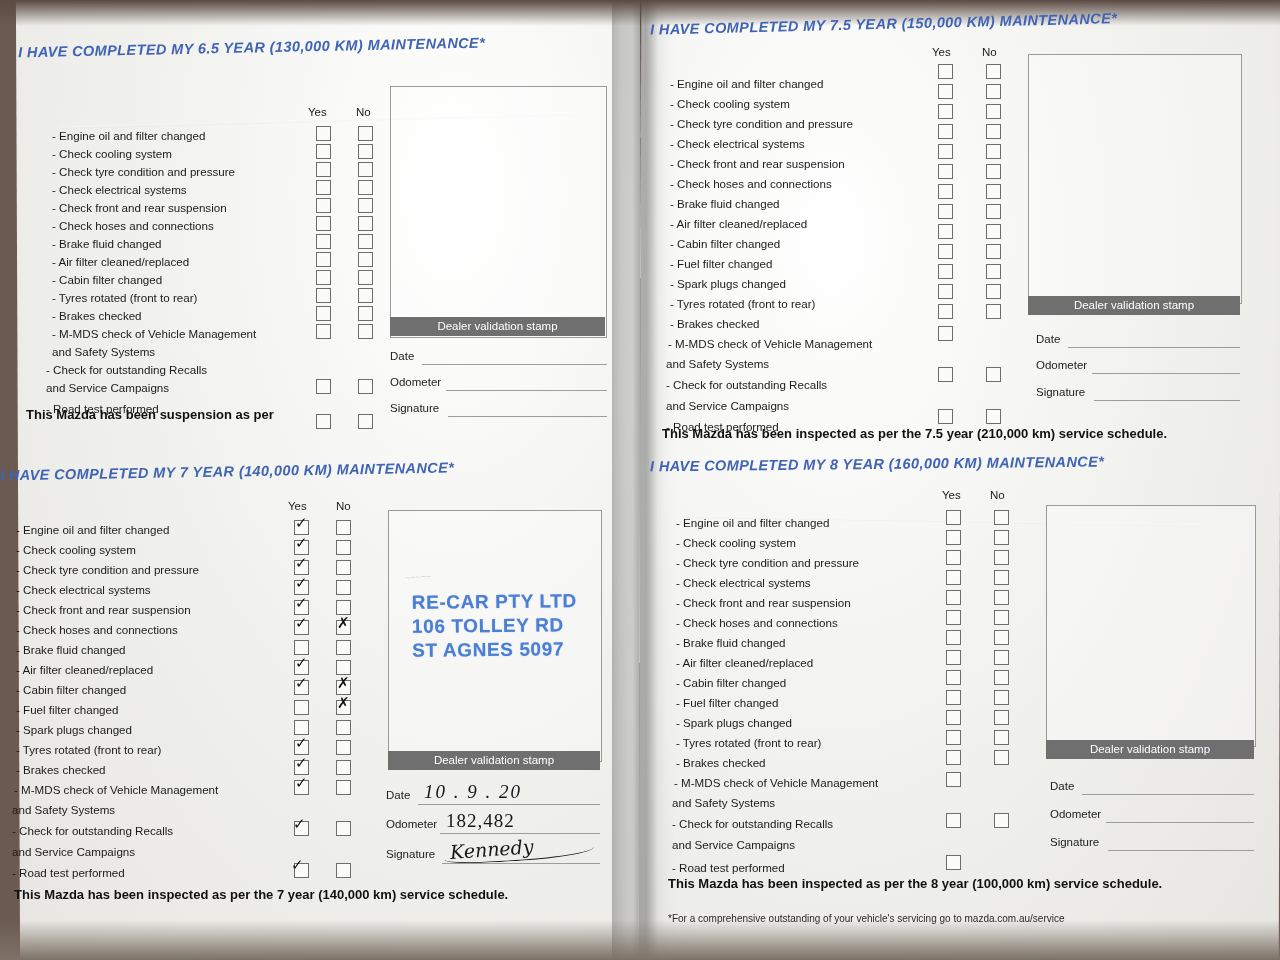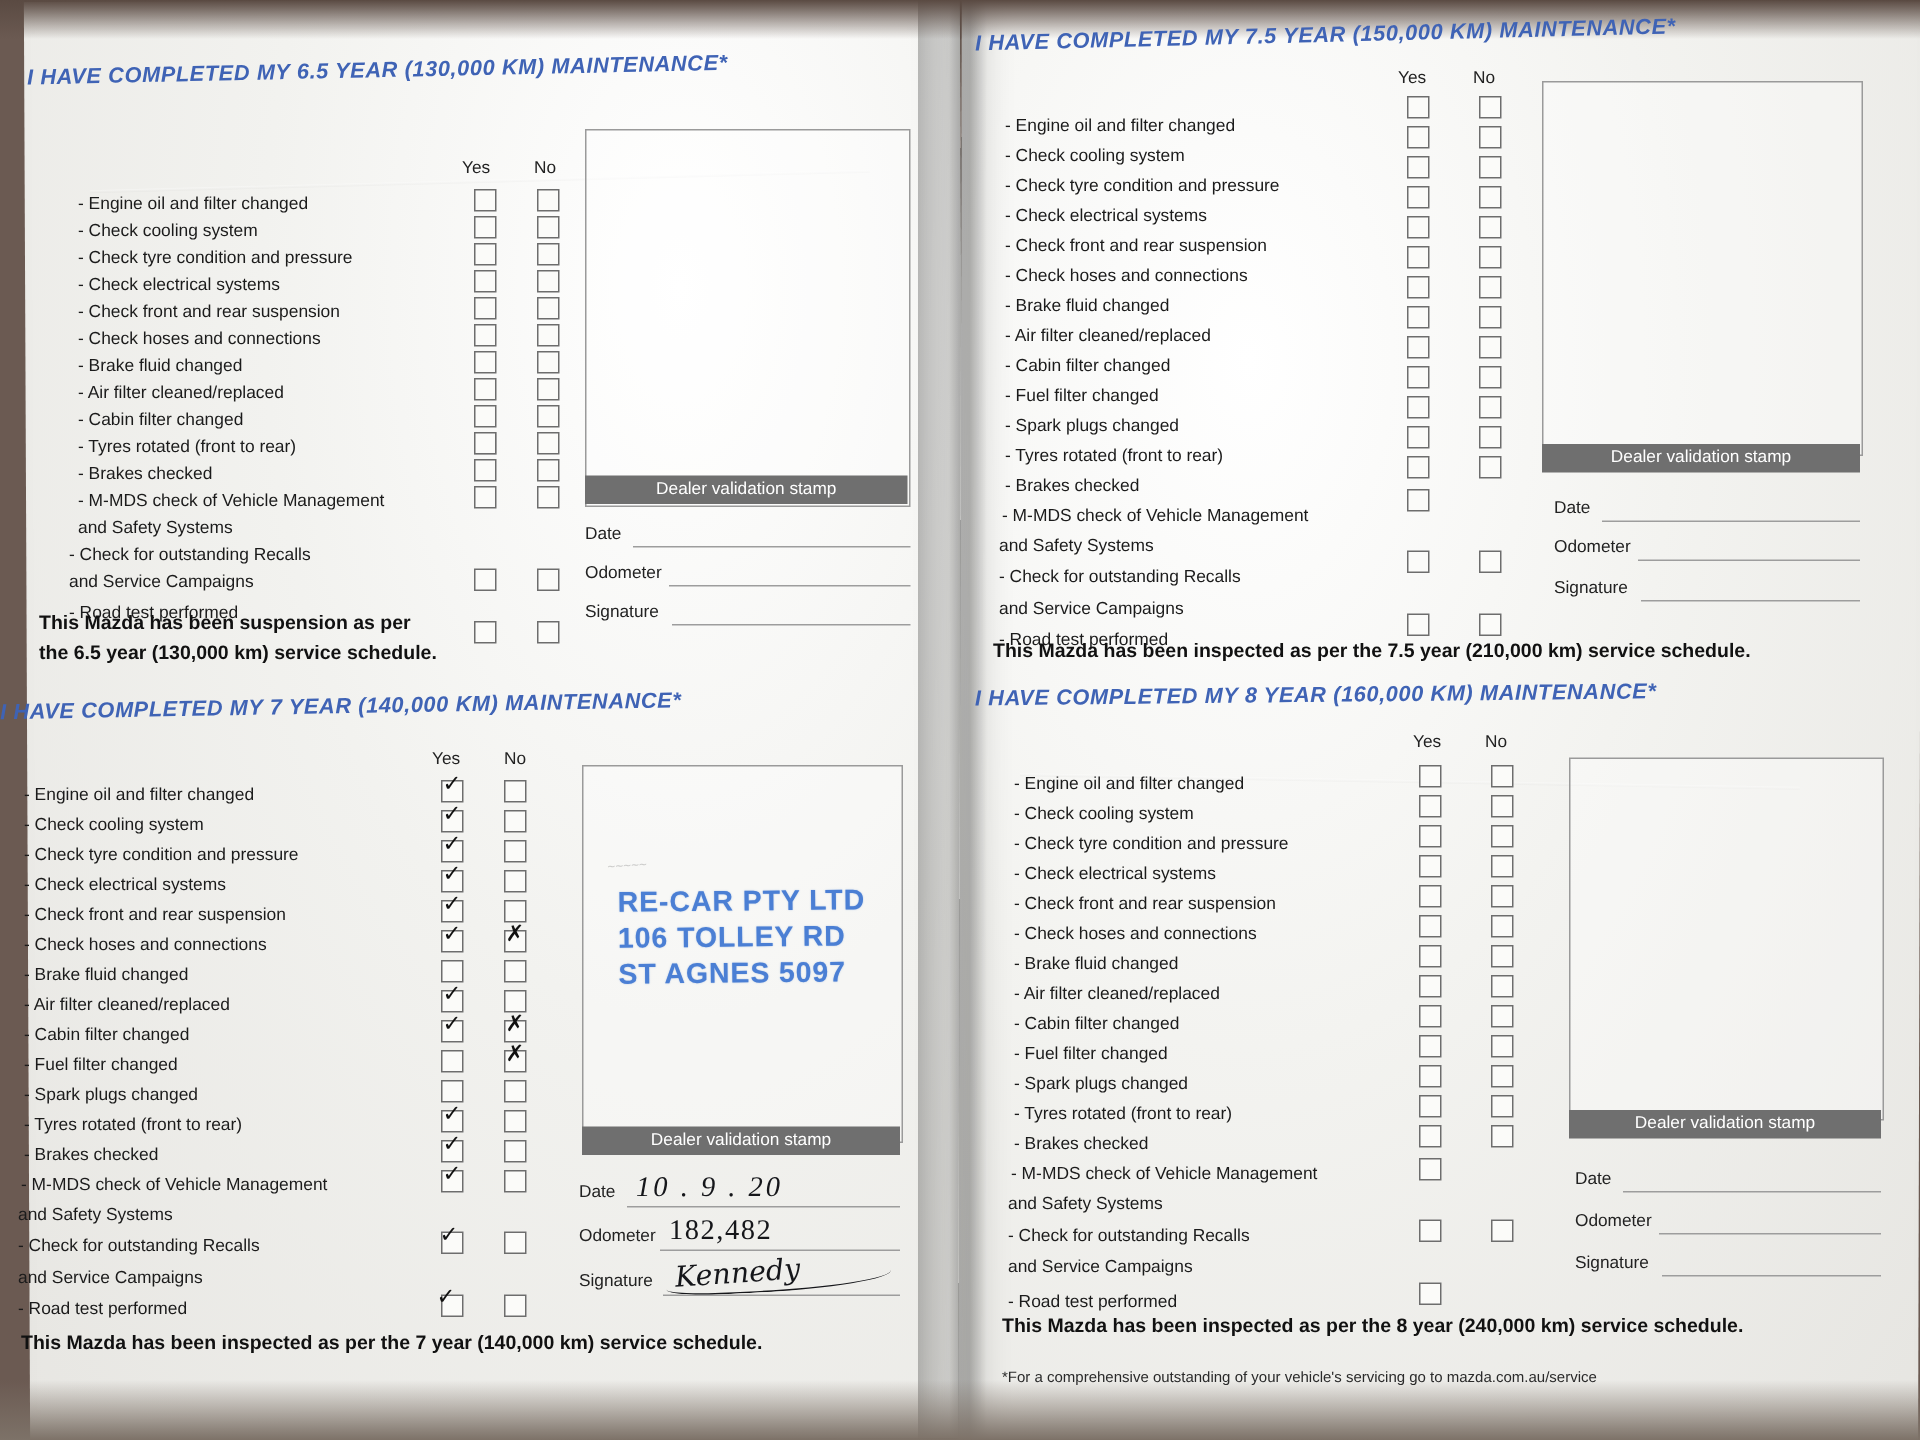--- a/index.html
+++ b/index.html
@@ -198,21 +198,20 @@
     <div class="fieldrow" style="left:372px;top:312px;">Date</div>
     <div class="fieldline" style="left:404px;top:325px;width:185px;"></div>
 
     <div class="fieldrow" style="left:372px;top:338px;">Odometer</div>
     <div class="fieldline" style="left:428px;top:351px;width:161px;"></div>
 
     <div class="fieldrow" style="left:372px;top:364px;">Signature</div>
     <div class="fieldline" style="left:430px;top:377px;width:159px;"></div>
 
     <div class="concl" style="left:8px;top:368px;">This Mazda has been suspension as per</div>
-    <div class="concl" style="left:8px;top:388px;">the 6.5 year (130,000 km) service schedule.</div>
   </div>
 
   <div class="section" style="left:0px;top:462px;width:624px;height:460px;">
 
     <div class="sec-title" style="left:14px;top:8px;transform:rotate(-1deg);">I HAVE COMPLETED MY 7 YEAR (140,000 KM) MAINTENANCE*</div>
 
     <div class="cols" style="left:288px;top:38px;">Yes</div>
     <div class="cols" style="left:336px;top:38px;">No</div>
 
     <div class="items" style="left:12px;top:62px;">
@@ -467,18 +466,18 @@
 
     <div class="fieldrow" style="left:400px;top:325px;">Date</div>
     <div class="fieldline" style="left:432px;top:338px;width:172px;"></div>
 
     <div class="fieldrow" style="left:400px;top:353px;">Odometer</div>
     <div class="fieldline" style="left:456px;top:366px;width:148px;"></div>
 
     <div class="fieldrow" style="left:400px;top:381px;">Signature</div>
     <div class="fieldline" style="left:458px;top:394px;width:146px;"></div>
 
-    <div class="concl" style="left:18px;top:420px;">This Mazda has been inspected as per the 8 year (240,000 km) service schedule.</div>
+    <div class="concl" style="left:18px;top:420px;">This Mazda has been inspected as per the 8 year (100,000 km) service schedule.</div>
 
     <div class="footnote" style="left:18px;top:458px;">*For a comprehensive outstanding of your vehicle's servicing go to mazda.com.au/service</div>
   </div>
 
 </div>
 
 </body></html>

